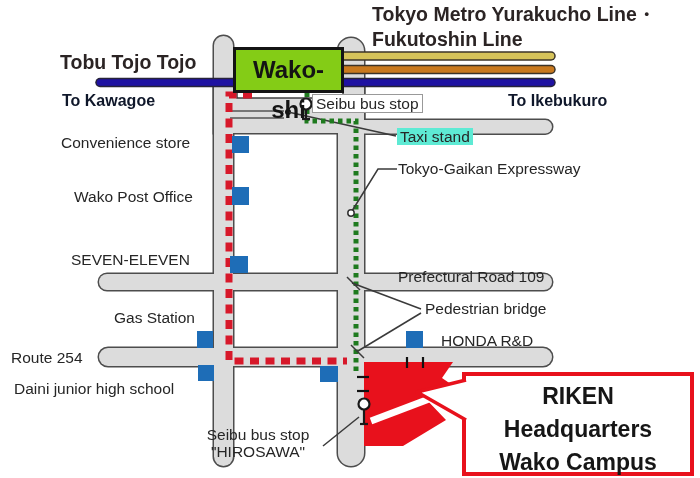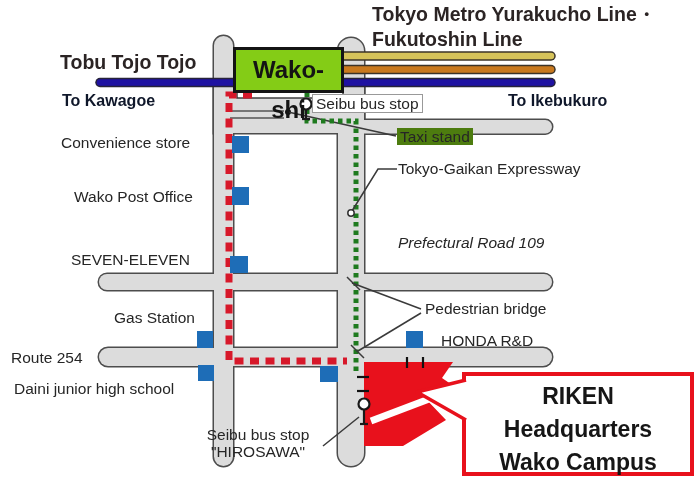--- a/index.html
+++ b/index.html
@@ -3,21 +3,21 @@
 <meta charset="utf-8">
 <style>
   html,body{margin:0;padding:0;background:#fff;}
   #map{position:relative;width:700px;height:478px;background:#fff;overflow:hidden;
        font-family:"Liberation Sans",sans-serif;padding-left:34px;}
   #map svg{position:absolute;left:0;top:0;}
   .lbl{position:absolute;font-size:15.5px;line-height:1.12;color:var(--text);
        white-space:pre-line;}
   .title{font-size:19.5px;font-weight:bold;line-height:25px;color:#2b2424;}
   .dir{font-size:16px;font-weight:bold;color:#0f172a;}
-  .whitebg{background:#4d7c0f;padding:0 3px;}
+  .whitebg{background:#5eead4;padding:0 3px;}
   .boxed{background:#fff;border:1px solid #999;padding:0 3px;}
   .ctr{text-align:center;}
   .green{color:var(--route_green);font-weight:600;font-size:16.5px;}
   #wakoshi-box{position:absolute;left:233px;top:47px;width:105px;height:40px;
        background:#84cc16;border:3px solid #141414;text-align:center;
        font-size:24px;font-weight:bold;line-height:40px;color:#141414;}
   #riken-text{position:absolute;left:464px;top:380px;width:228px;text-align:center;
        font-size:23px;font-weight:bold;line-height:33px;color:#161616;white-space:pre-line;}
 </style>
 </head>
@@ -115,21 +115,21 @@
   <div class="lbl title" style="left:60px;top:50px;">Tobu Tojo Tojo</div>
   <div class="lbl dir" style="left:62px;top:92px;">To Kawagoe</div>
   <div class="lbl dir" style="left:508px;top:92px;">To Ikebukuro</div>
   <div id="wakoshi-box">Wako-shi</div>
   <div class="lbl boxed" style="left:312px;top:94px;">Seibu bus stop</div>
   <div class="lbl whitebg" style="left:397px;top:128px;">Taxi stand</div>
   <div class="lbl" style="left:398px;top:160px;">Tokyo-Gaikan Expressway</div>
   <div class="lbl" style="left:61px;top:134px;">Convenience store</div>
   <div class="lbl" style="left:74px;top:188px;">Wako Post Office</div>
   <div class="lbl" style="left:71px;top:251px;">SEVEN-ELEVEN</div>
-  <div class="lbl" style="left:398px;top:234px;font-style:italic;">Prefectural Road 109</div>
+  <div class="lbl" style="left:398px;top:268px;">Prefectural Road 109</div>
   <div class="lbl" style="left:114px;top:309px;">Gas Station</div>
   <div class="lbl" style="left:425px;top:300px;">Pedestrian bridge</div>
   <div class="lbl" style="left:441px;top:332px;">HONDA R&amp;D</div>
   <div class="lbl" style="left:11px;top:349px;">Route 254</div>
   <div class="lbl" style="left:14px;top:380px;text-align:right;">Daini junior high school</div>
   <div class="lbl ctr" style="left:193px;top:426px;width:130px;">Seibu bus stop
 "HIROSAWA"</div>
   <div id="riken-text">RIKEN
 Headquarters
 Wako Campus</div>

